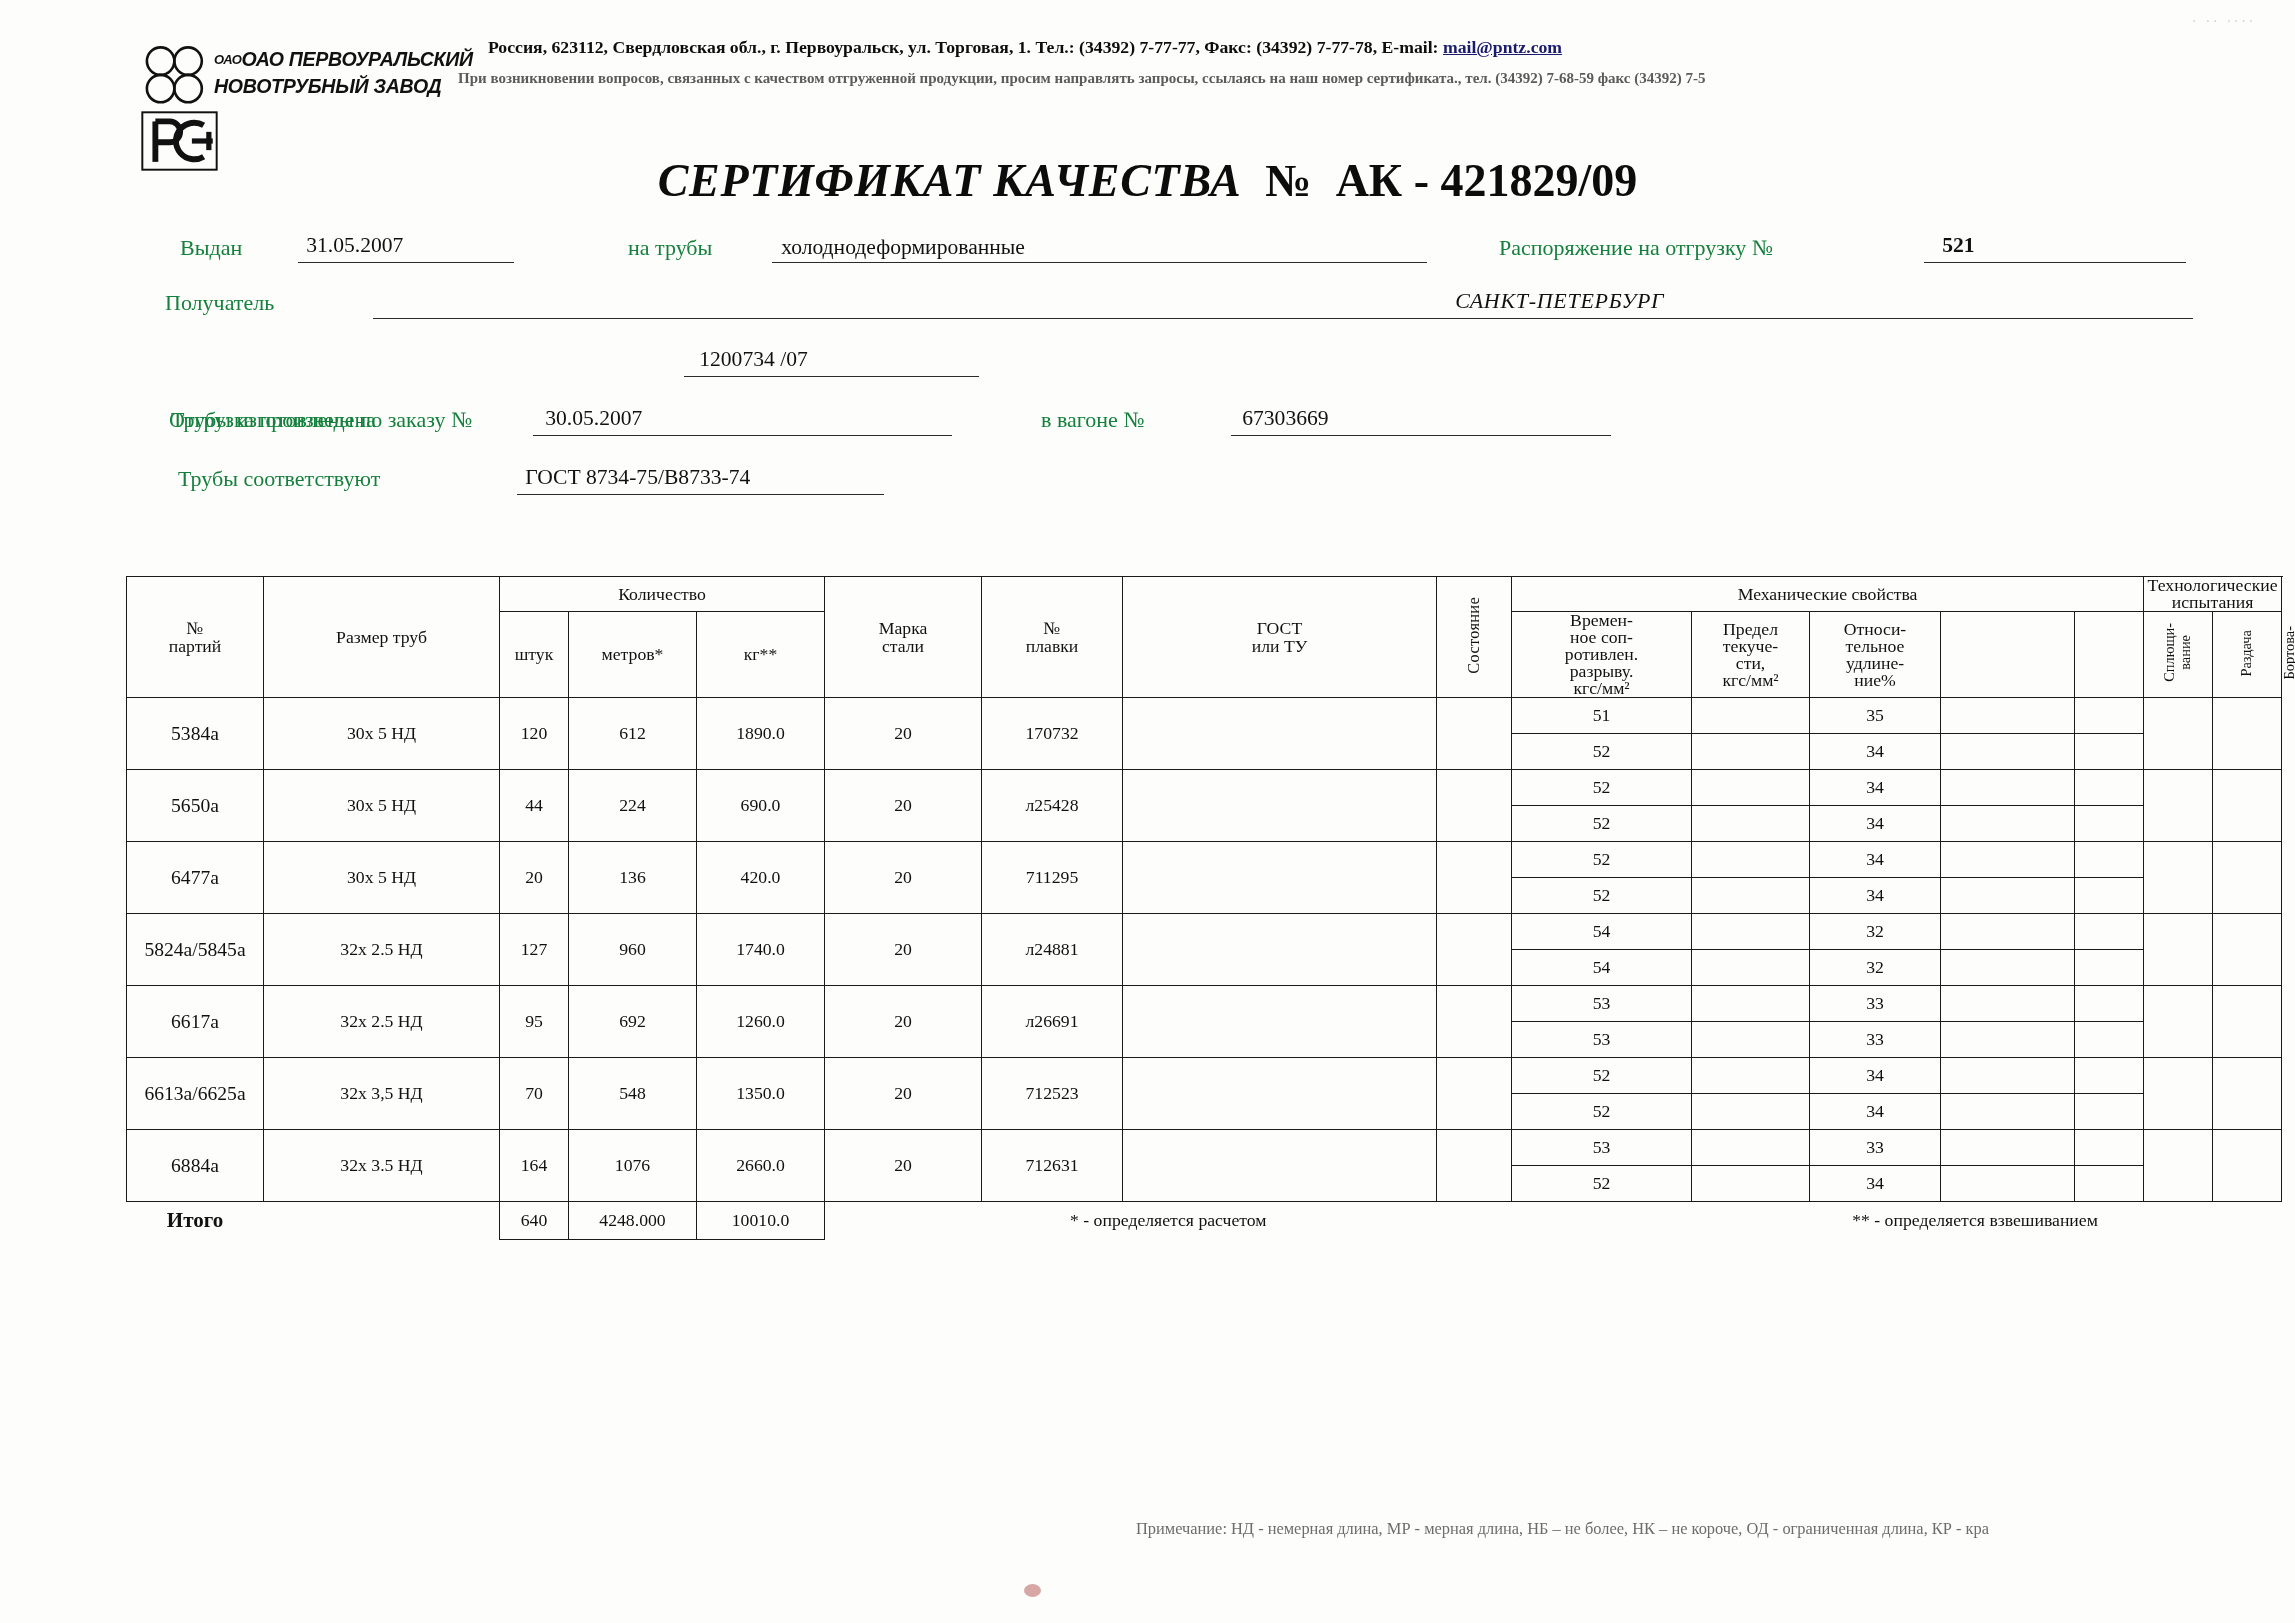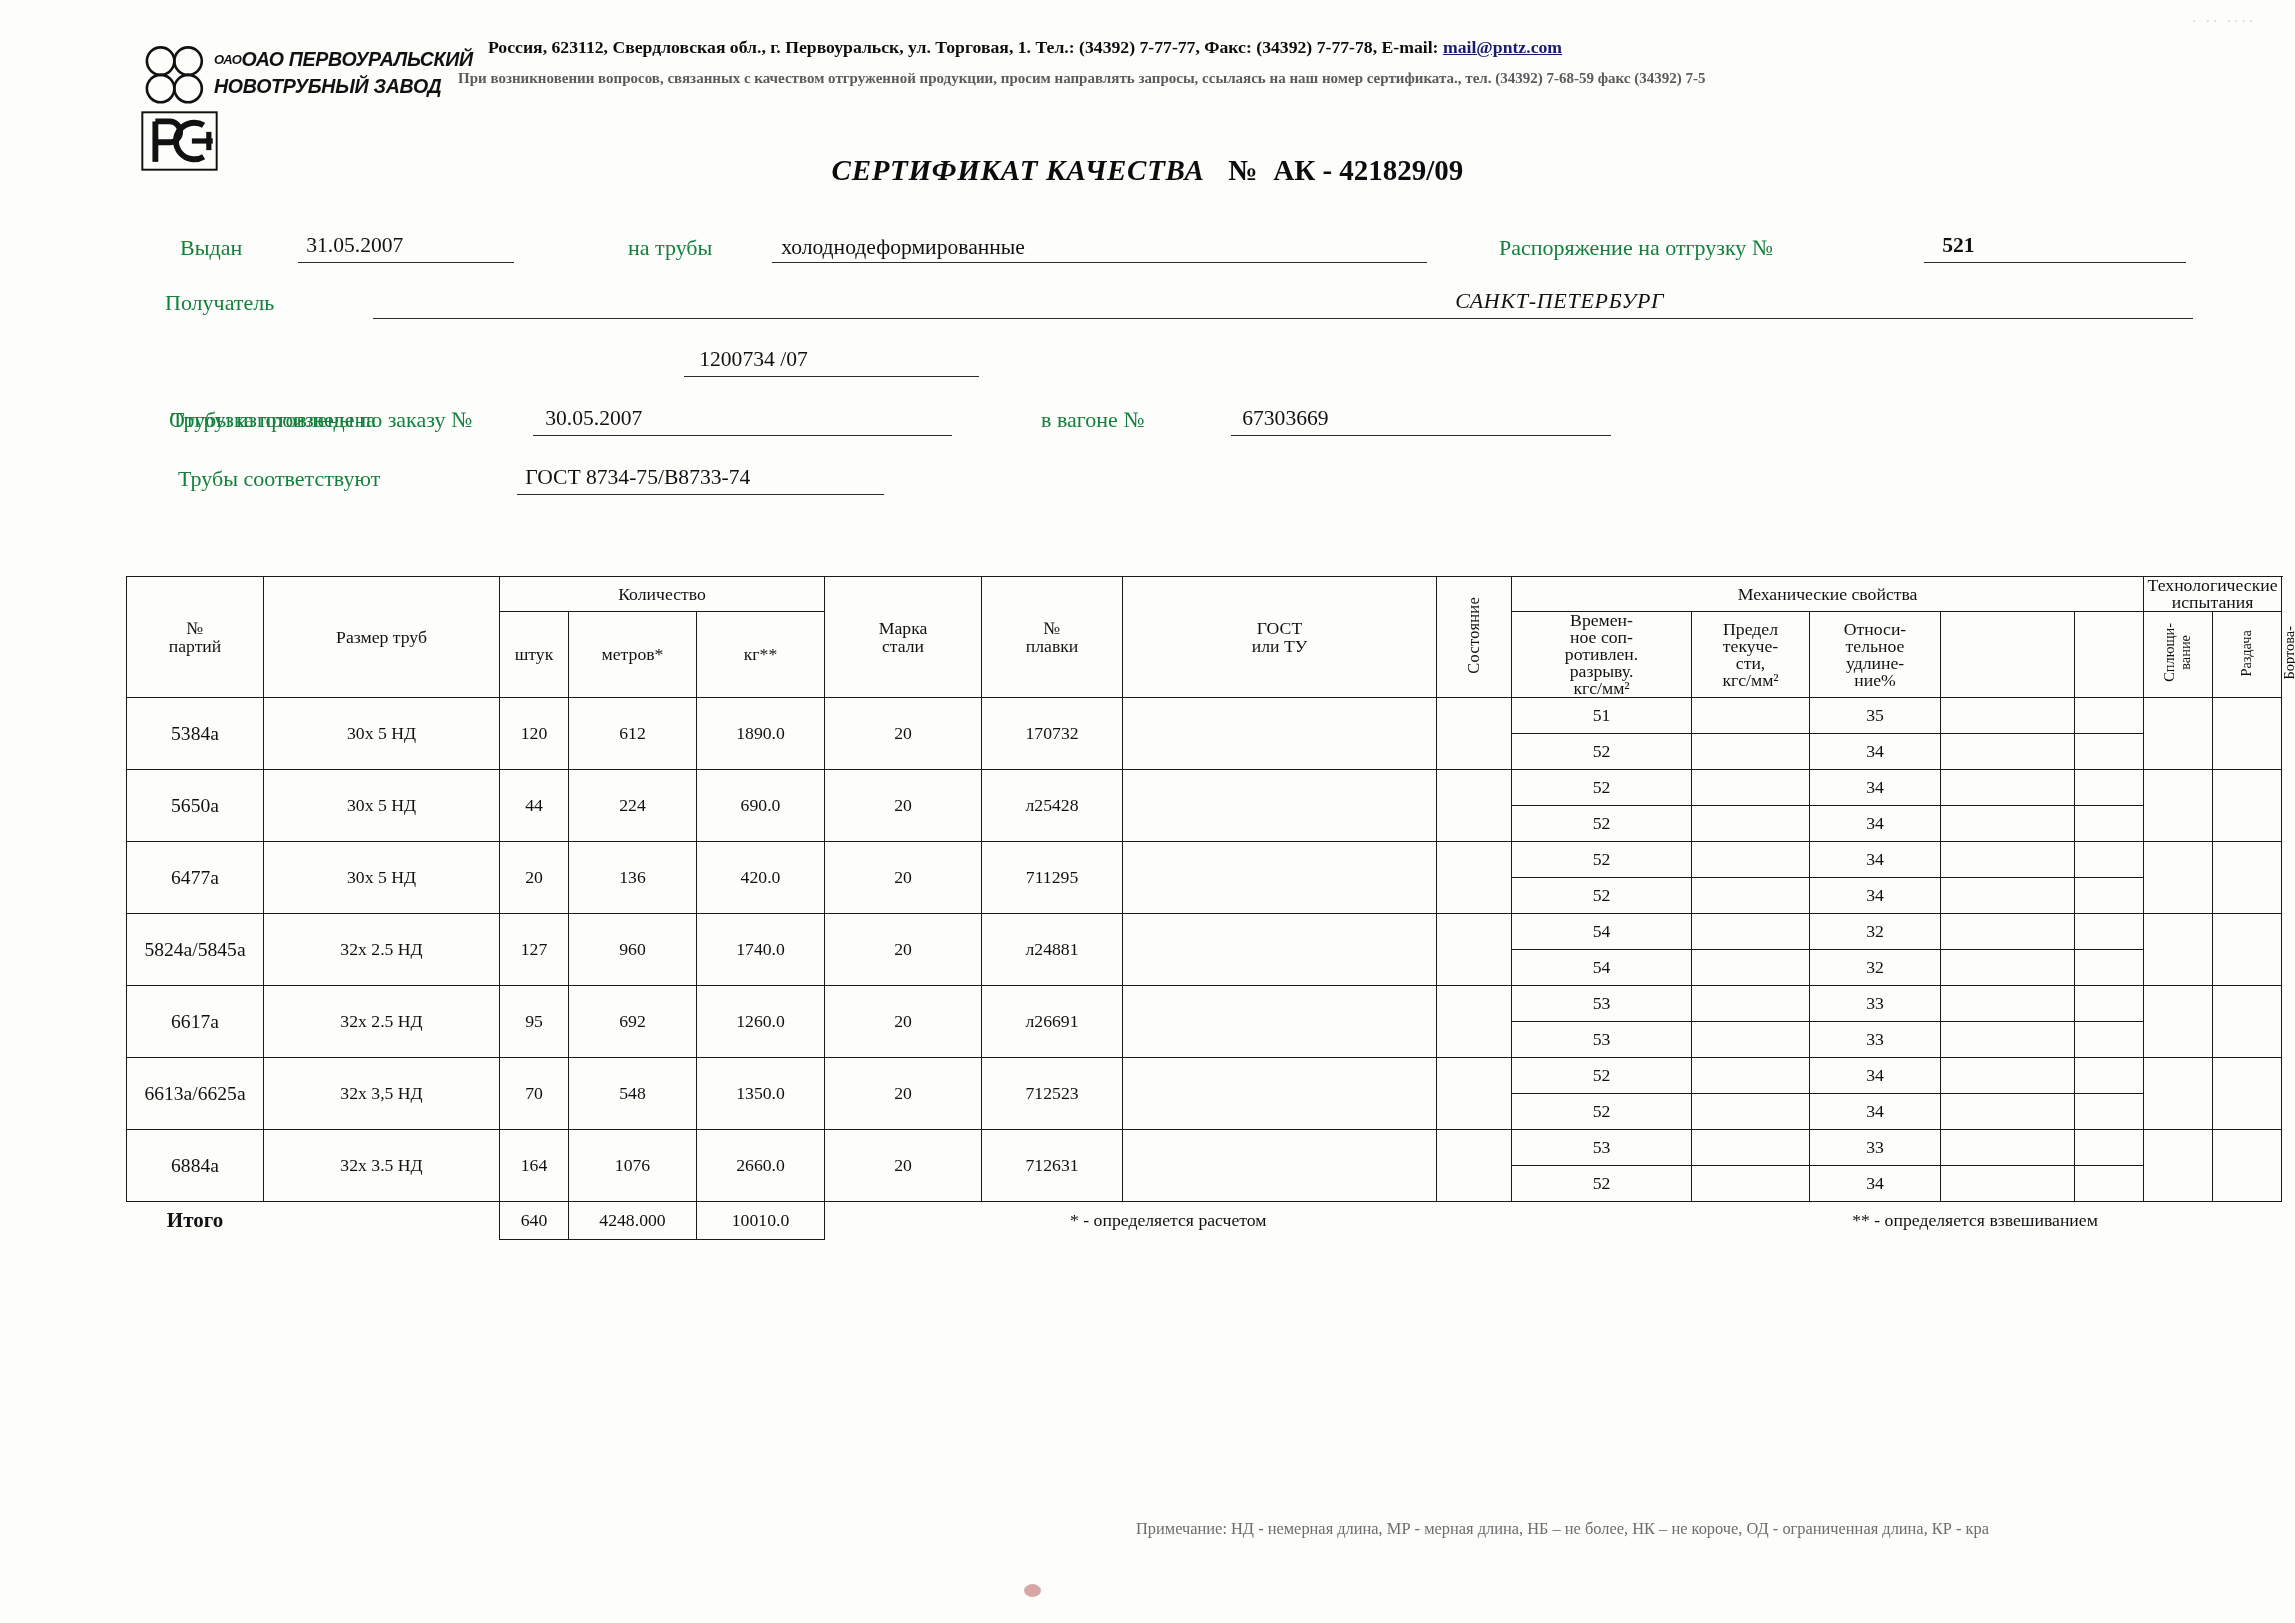--- a/index.html
+++ b/index.html
@@ -104,21 +104,21 @@
   
   .doc-title {
     position: absolute;
     left: 0;
     top: 154px;
     width: 2295px;
     text-align: center;
     font-family: "Liberation Serif", serif;
     font-style: italic;
     font-weight: bold;
-    font-size: 29px;
+    font-size: 46px;
     letter-spacing: 0.7px;
     color: #0c0c0c;
   }
   .doc-title .num {
     font-style: normal;
     letter-spacing: 0px;
     margin-left: 23.6px;
   }
 
   

